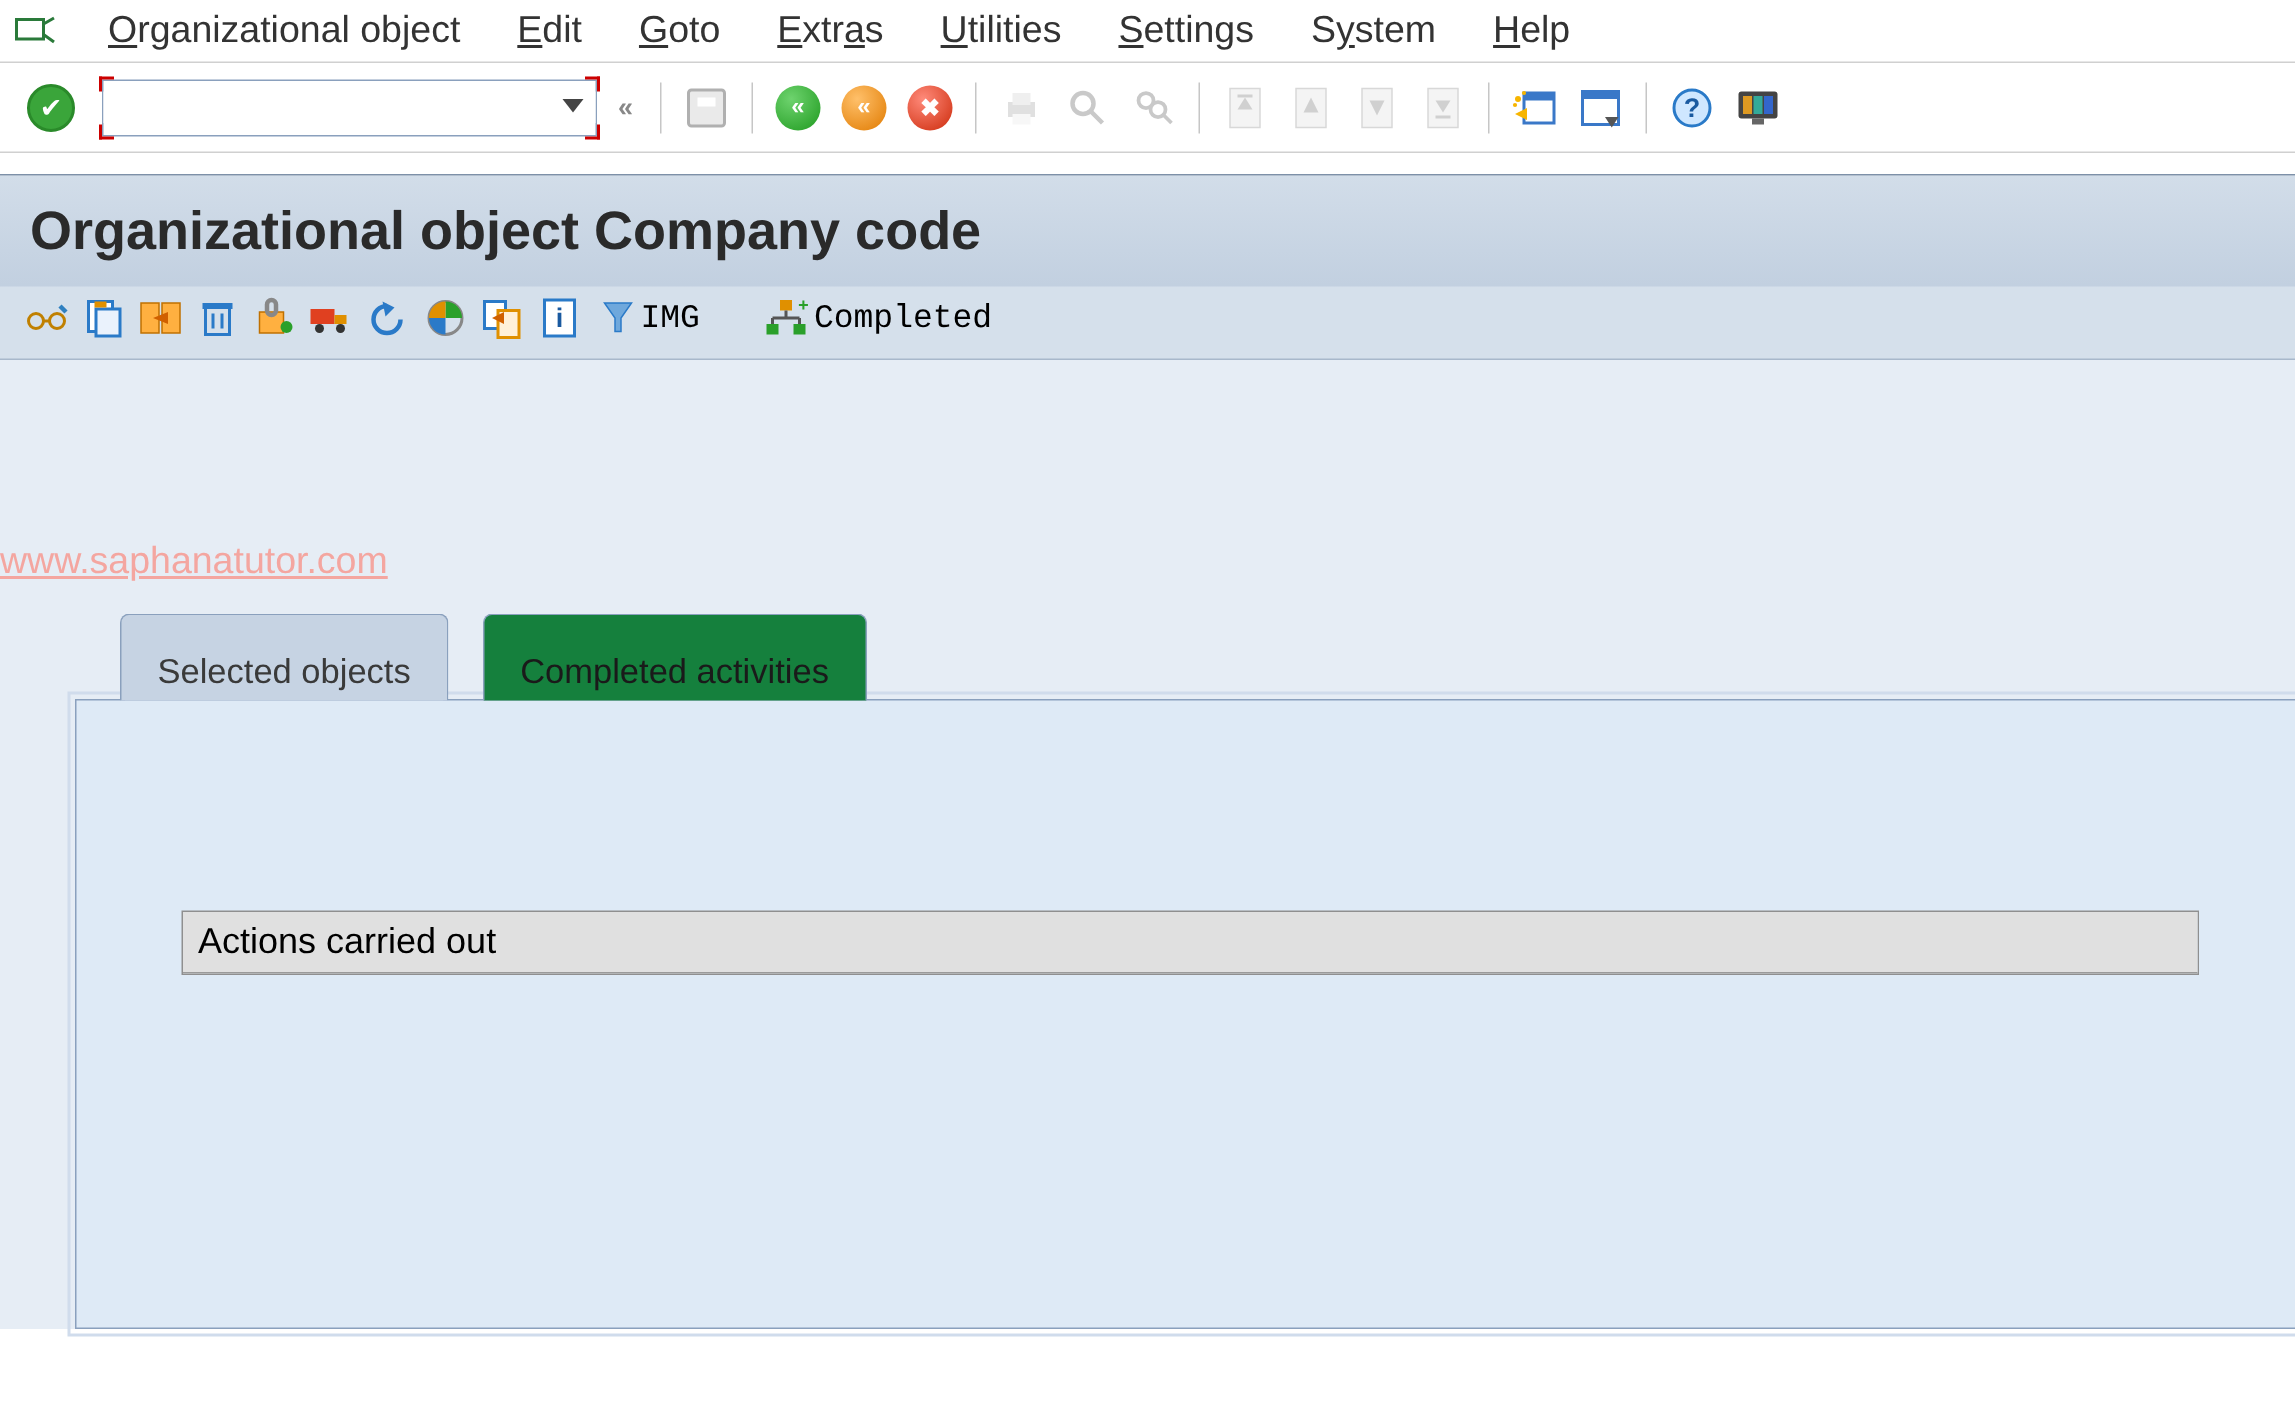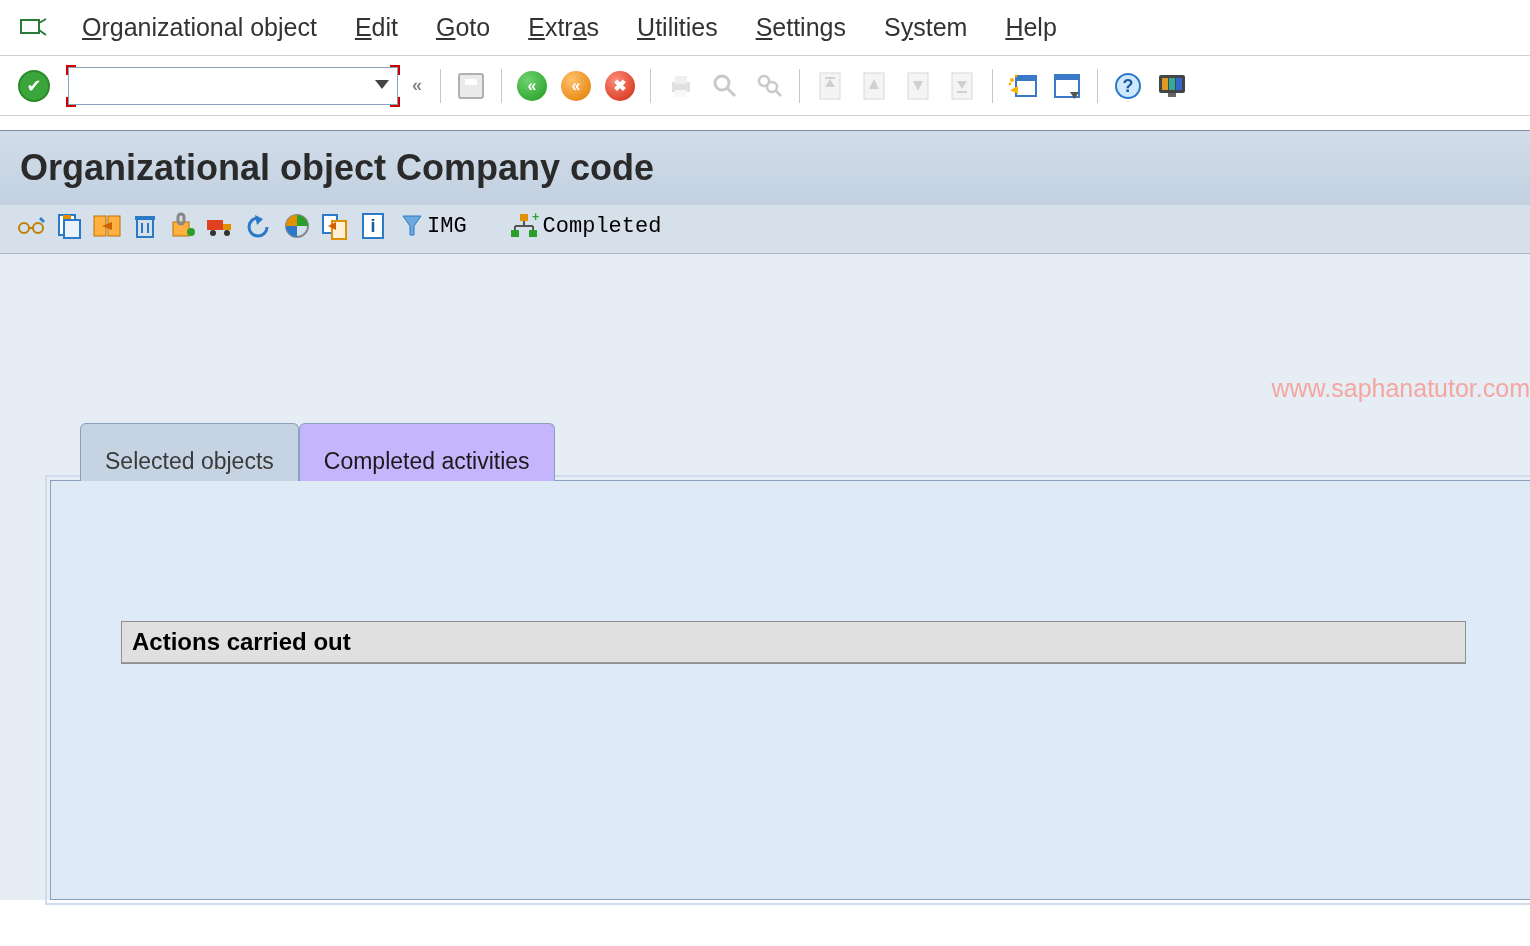--- a/index.html
+++ b/index.html
@@ -5,25 +5,25 @@
     * { box-sizing: border-box; margin: 0; padding: 0; }
     body {
       font-family: Arial, Helvetica, sans-serif;
       background: #ffffff;
       width: 1530px;
       height: 946px;
       overflow: hidden;
     }
     
     .menubar {
-      height: 56px;
+      height: 42px;
       border-bottom: 1px solid #d0d0d0;
       display: flex;
       align-items: center;
-      padding: 0 18px;
+      padding: 0 8px;
       gap: 30px;
     }
     .menu-logo {
       width: 30px; height: 30px;
       display: inline-flex; align-items: center; justify-content: center;
       color: #2a7a3a;
     }
     .menubar-item {
       font-size: 25px;
       color: #333;
@@ -115,44 +115,44 @@
     }
     
     .content {
       background: #e6edf5;
       height: calc(100% - 300px);
       padding: 0;
       position: relative;
     }
     .watermark {
       position:absolute; left:0; right:0; top:120px;
-      text-align:right; font-size:25px; color:#f4a6a0;
+      text-align:left; font-size:25px; color:#f4a6a0;text-decoration:underline;
     }
     
     .tabstrip {
       position:absolute; left:50px; top:168px; right:0;
     }
     .tabs-row { display:flex; gap:0; padding-left:30px; }
     .tab {
       padding: 24px 24px 6px 24px;
       font-size:23px;
       border:1px solid #8aa0bd;
       border-bottom:none;
       position:relative; top:1px;
       border-top-left-radius:6px;border-top-right-radius:6px;
     }
     .tab.inactive { background:#c6d3e3; color:#3a3a3a; }
-    .tab.active { background:#c4b5fd; color:#1a1a1a; font-weight:500; }
+    .tab.active { background:#15803d; color:#1a1a1a; font-weight:500;margin-left:23px; }
     .tab-body {
       border:1px solid #8aa0bd;
       border-right:none;
       background:#deeaf6;
       min-height:420px;
       padding: 140px 64px 20px 70px;
-      outline: 2px solid #d0dcec; outline-offset:3px;font-weight:bold;
+      outline: 2px solid #d0dcec; outline-offset:3px;
     }
     
     .grid {
       border:1px solid #8f8f8f;
     }
     .grid-header {
       background:#e0e0e0;
       border-bottom:1px solid #9a9a9a;
       padding:6px 10px;
       font-size:24px;

